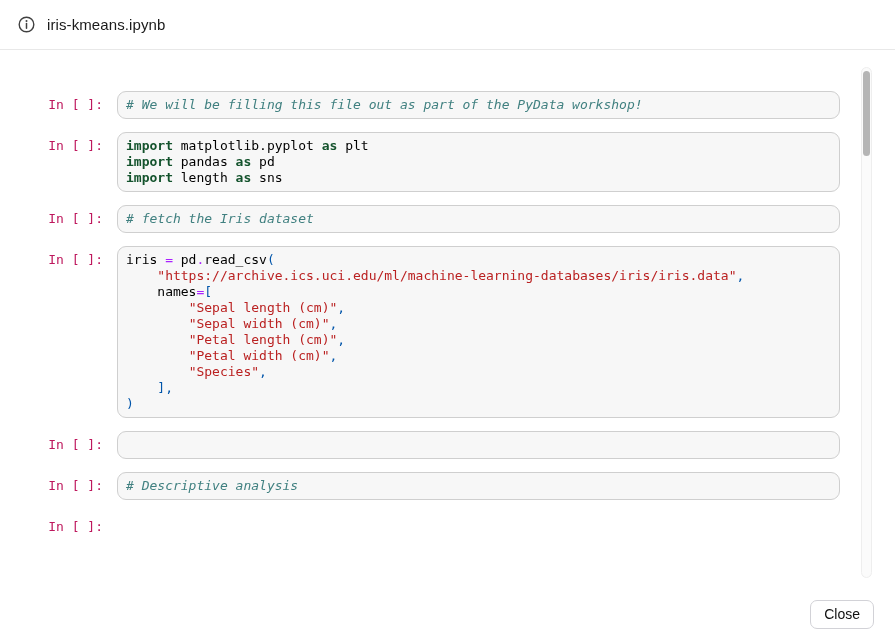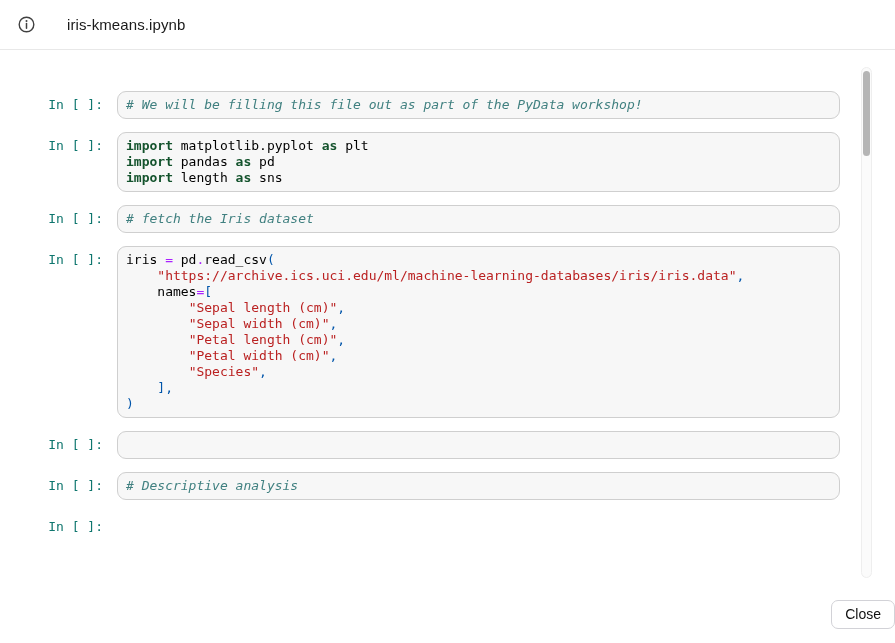--- a/index.html
+++ b/index.html
@@ -2,50 +2,50 @@
 <html><head>
 <meta charset="utf-8">
 <style>
   * { margin:0; padding:0; box-sizing:border-box; }
   html,body { width:895px; height:643px; background:#ffffff; overflow:hidden;
               font-family:"Liberation Sans", sans-serif; }
   .modal { width:895px; height:643px; display:flex; flex-direction:column; background:#fff; }
 
   
   .modal-header { height:50px; flex:0 0 50px; display:flex; align-items:center;
-                  padding-left:18px; border-bottom:1px solid #e8e8e8;gap:20px; }
+                  padding-left:18px; border-bottom:1px solid #e8e8e8; }
   .info-icon { width:17px; height:17px; margin-right:12px; flex:0 0 auto; }
   .file-title { font-size:15px; color:#1a1a1a; letter-spacing:.1px; }
 
   
   .modal-body { flex:1 1 auto; position:relative; overflow:hidden; background:#fff; }
   .nb-area { padding:41px 0 20px 12px; }
   .nb-cell { display:flex; align-items:flex-start; margin-bottom:13px; }
   .nb-prompt { width:105px; flex:0 0 105px; text-align:right; padding:6px 14px 0 0;
                font-family:"DejaVu Sans Mono", monospace; font-size:13px; line-height:16px;
-               color:#0f766e; white-space:pre; }
+               color:#be185d; white-space:pre; }
   .nb-input { flex:1 1 auto; margin-right:55px; background:#f7f7f7; border:1px solid #cfcfcf;
               border-radius:9px; padding:5px 8px;
               font-family:"DejaVu Sans Mono", monospace; font-size:13px; line-height:16px; color:#000; }
   .cm-line { white-space:pre; min-height:16px; }
   .tok-c { color:#408080; font-style:italic; }
   .tok-k { color:#14532d; font-weight:bold; }
   .tok-s { color:#BA2121; }
   .tok-o { color:#AA22FF; }
   .tok-p { color:#0055aa; }
 
   
   .scrollbar { position:absolute; top:17px; right:23px; bottom:7px; width:11px;
                background:#fbfbfb; border:1px solid #eeeeee; border-radius:6px; }
   .scrollbar-thumb { position:absolute; top:3px; left:1px; width:7px; height:85px;
                      background:#b5b5b5; border-radius:4px; }
 
   
   .modal-footer { flex:0 0 58px; display:flex; align-items:center; justify-content:flex-end;
-                  background:#fff; }
+                  padding-right:21px; background:#fff; }
   .close-button { background:#fff; border:1px solid #d2d2d7; border-radius:7px;
                   padding:5px 13px 6px; font-family:"Liberation Sans", sans-serif;
                   font-size:14px; color:#111; cursor:pointer; }
 </style>
 </head>
 <body>
 
 <div class="modal">
 
   <div class="modal-header">

